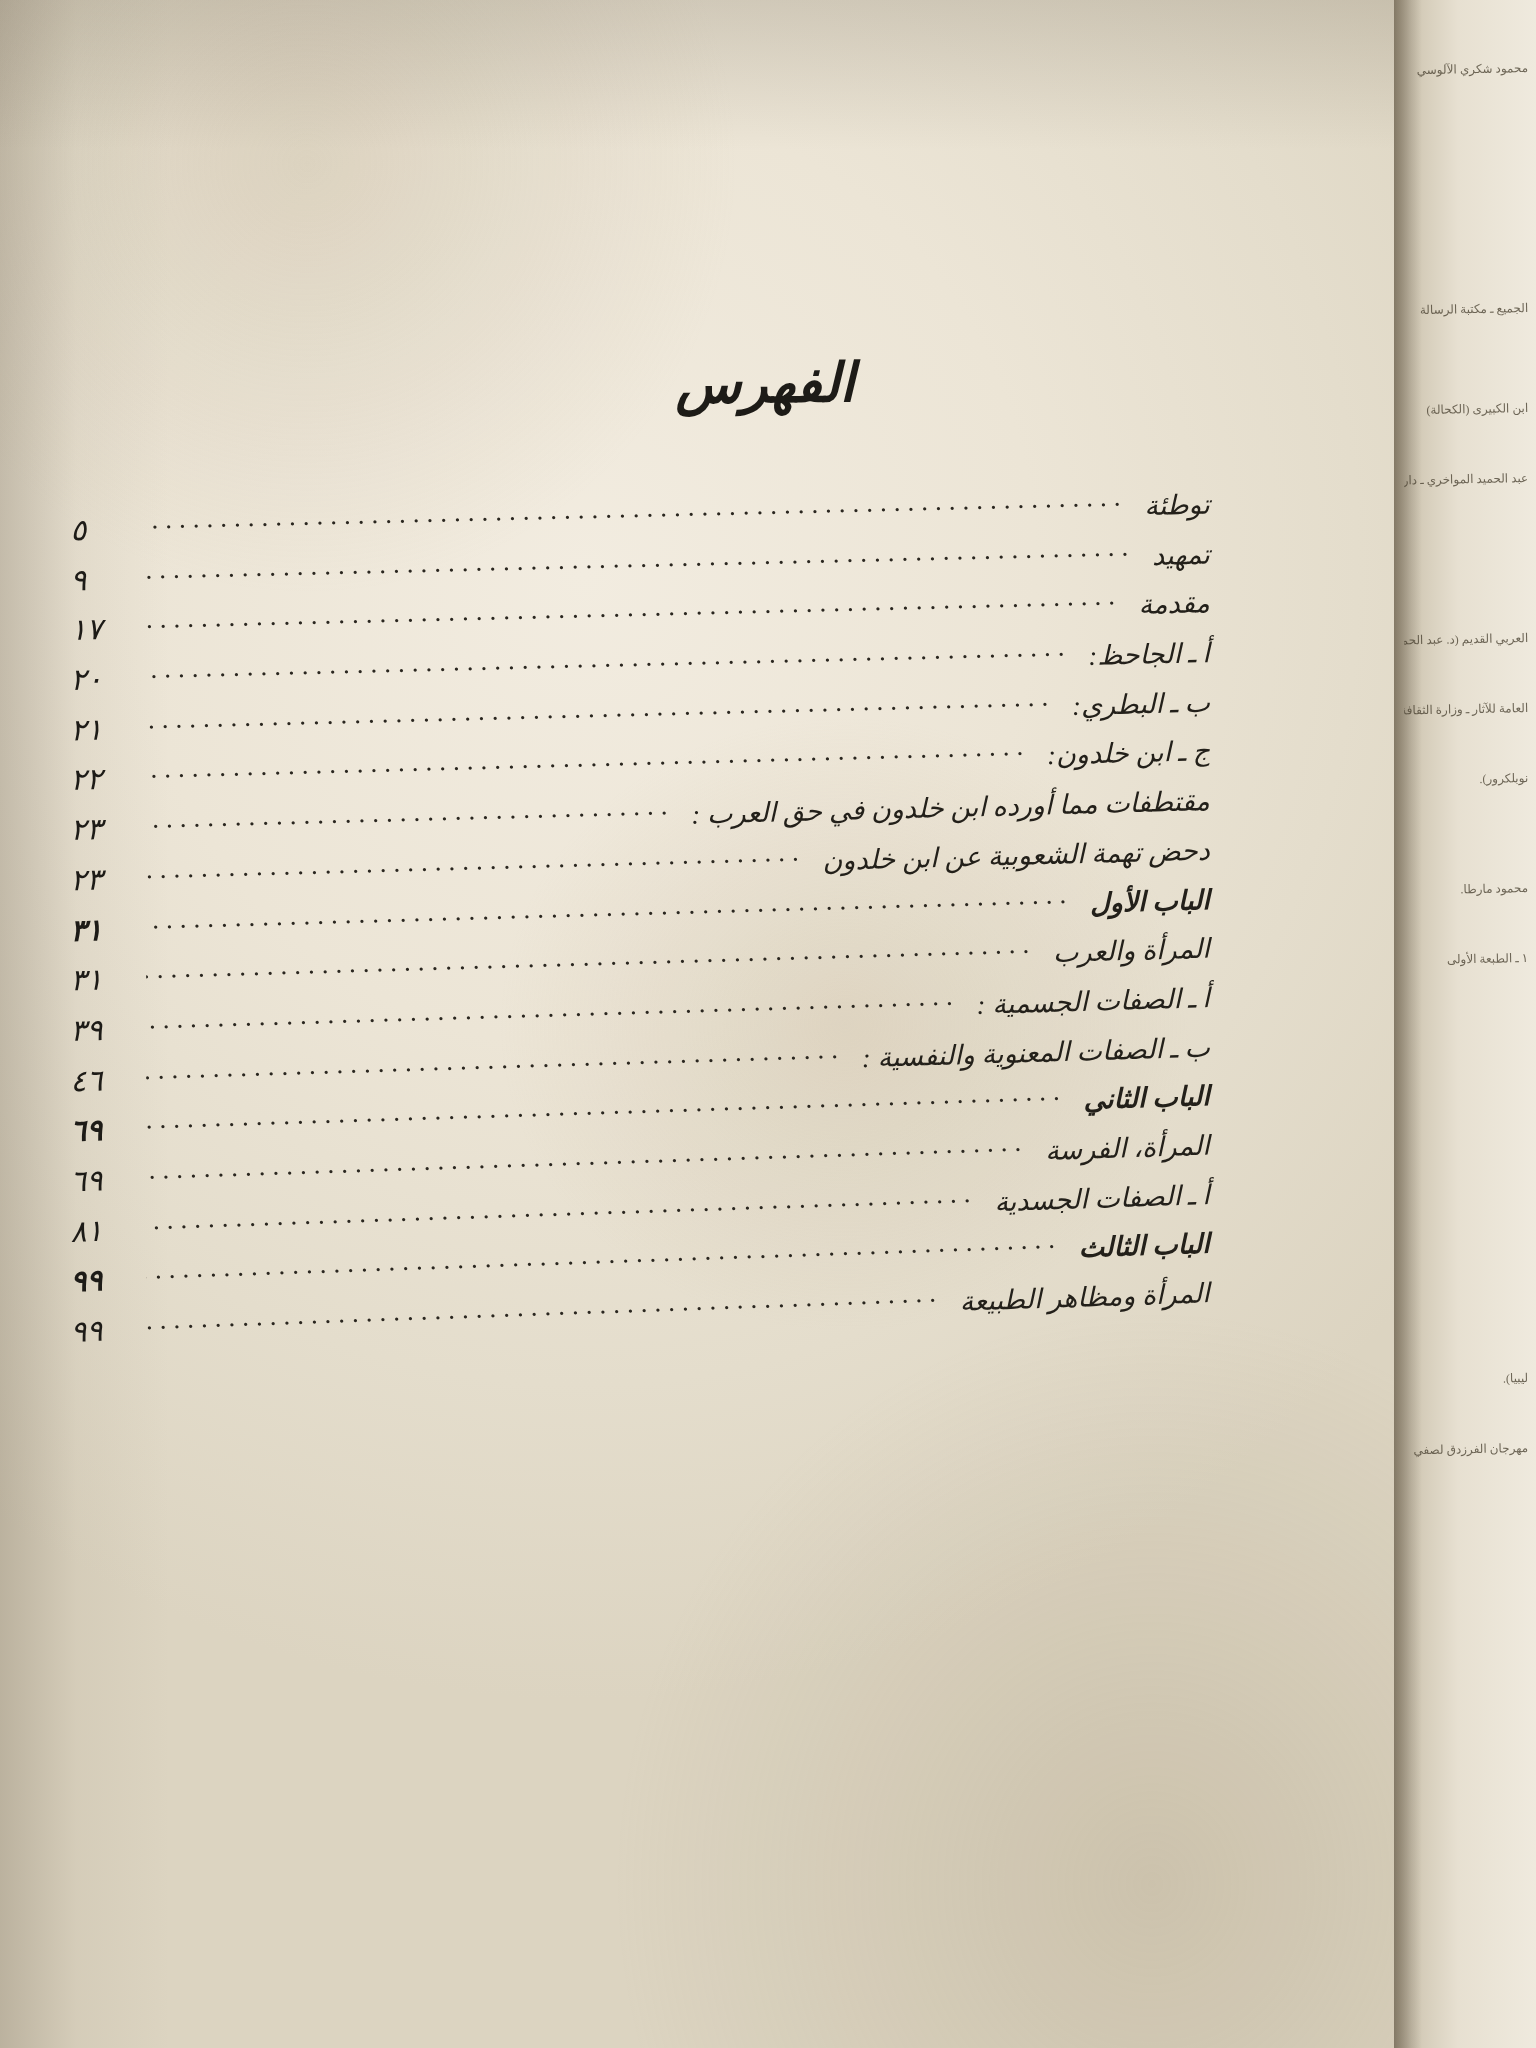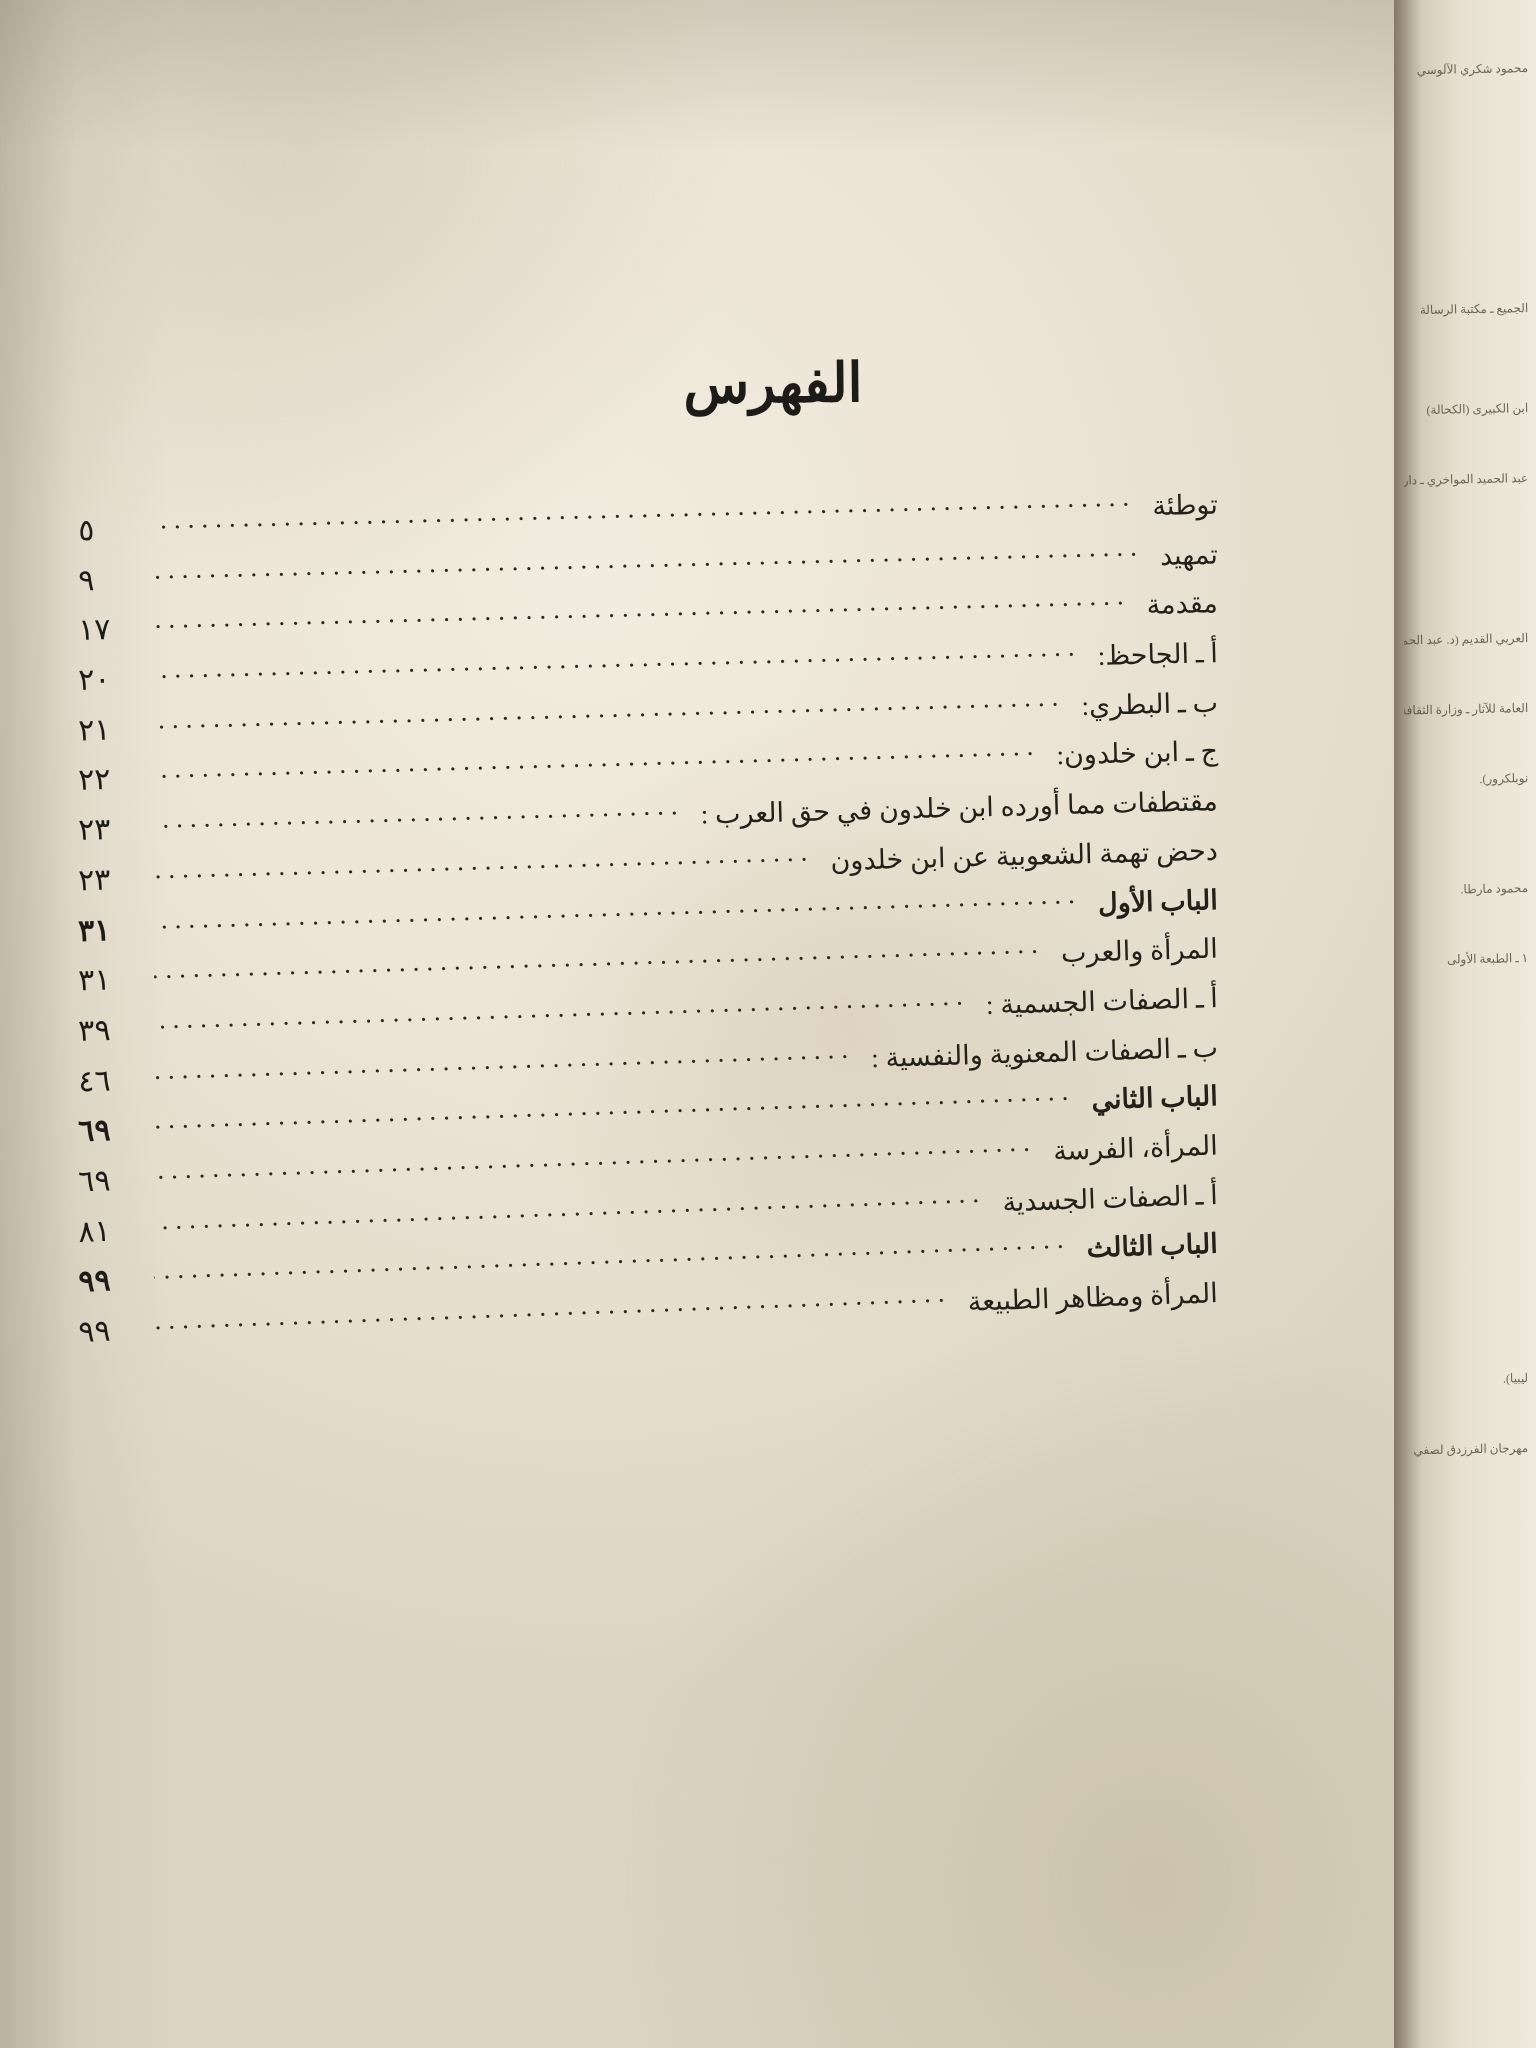--- a/index.html
+++ b/index.html
@@ -79,23 +79,24 @@
     transform: rotate(-1.1deg);
     transform-origin: top right;
     white-space: nowrap;
     overflow: hidden;
     font-family: "Liberation Serif", "DejaVu Serif", serif;
   }
 
   
   .content {
     position: absolute;
-    top: 0; left: 8px;
+    top: 0; left: 0;
     width: 1390px;
     height: 100%;
+    font-style: italic;
   }
   .title {
     position: absolute;
     top: 352px;
     right: 0;
     width: 1250px;
     text-align: center;
     font-size: 54px;
     font-weight: bold;
     color: #1d1b17;

